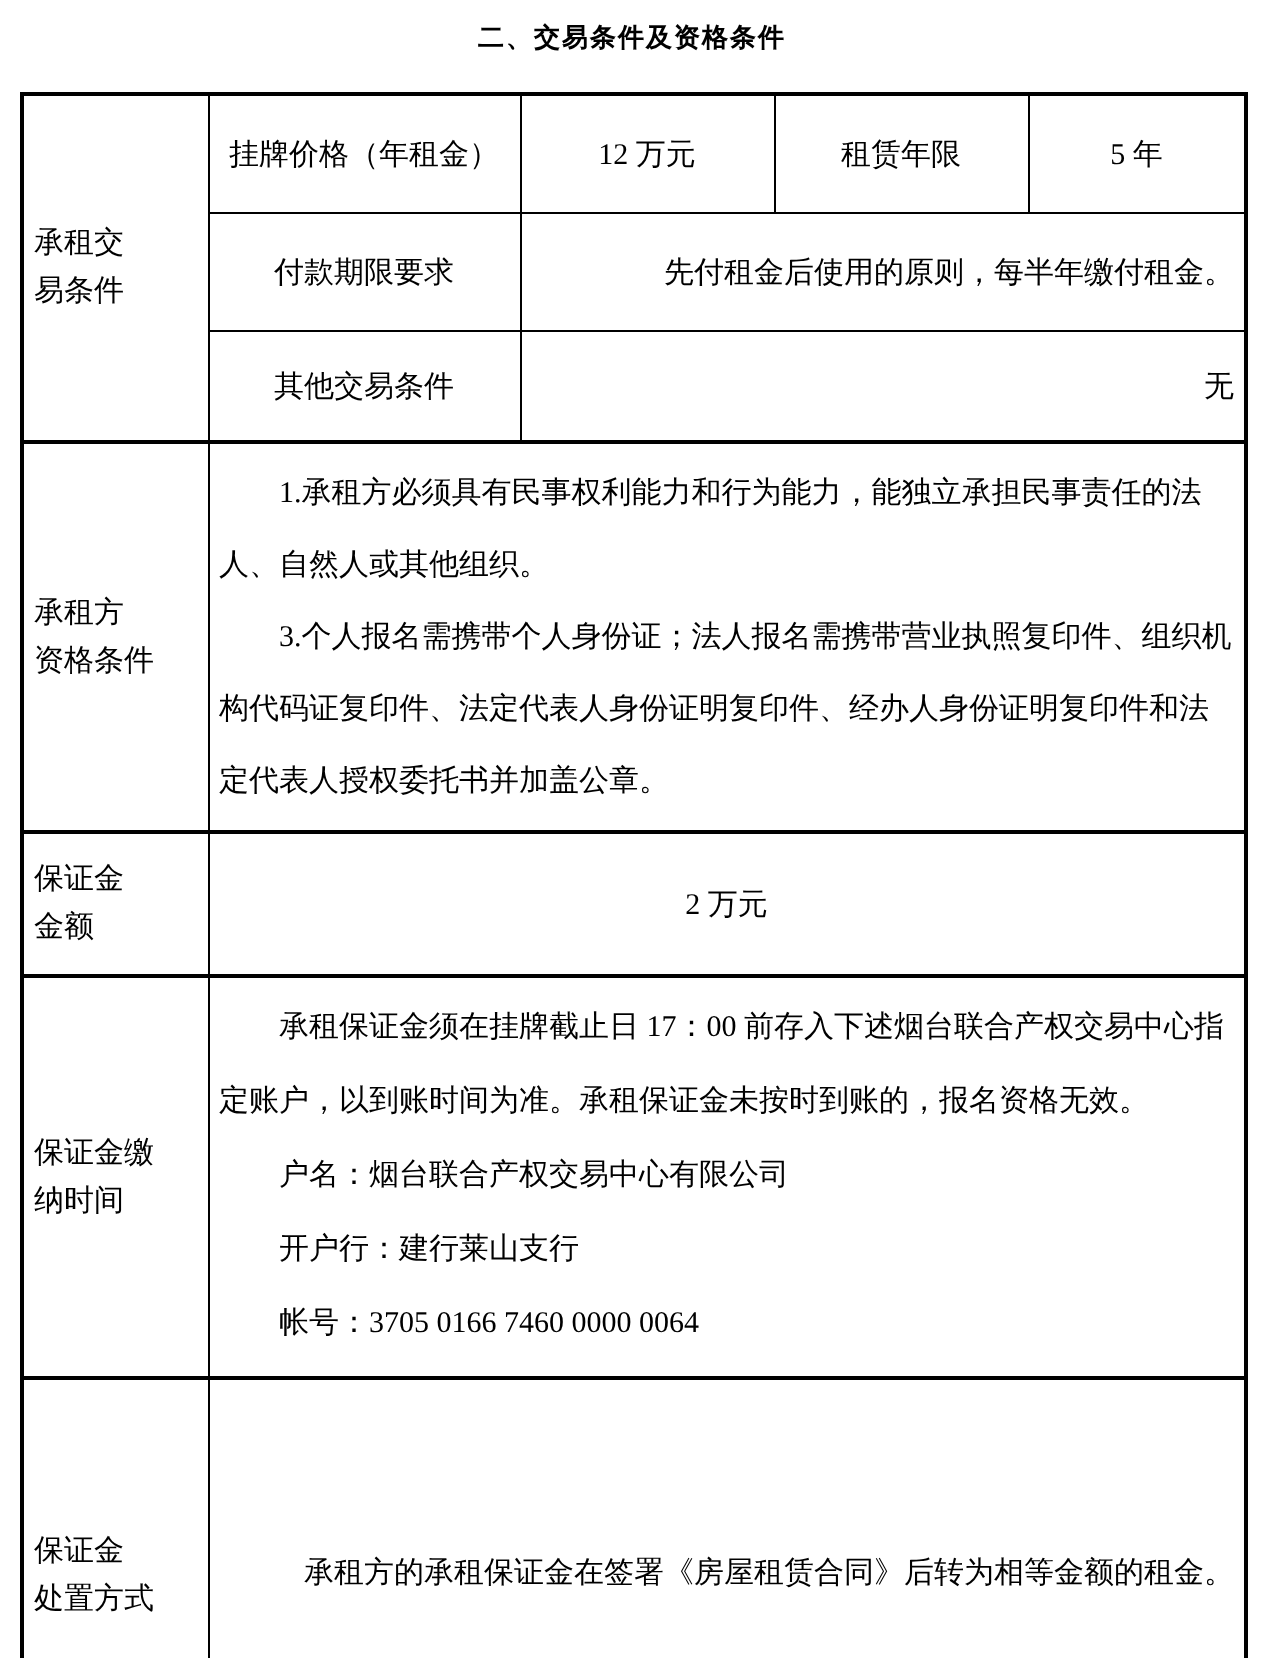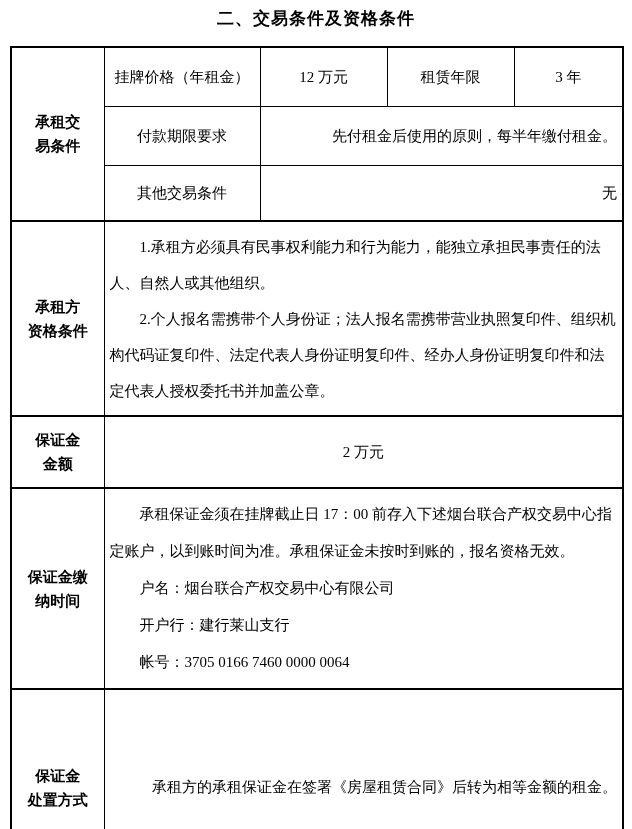--- a/index.html
+++ b/index.html
@@ -11,43 +11,43 @@
     width: 632px;
     height: 829px;
     font-family: "Liberation Serif", serif;
     color: #000000;
     overflow: hidden;
   }
   .doc-title {
     margin: 0;
     padding-top: 8px;
     text-align: center;
-    font-size: 17px;
+    font-size: 13px;
     font-weight: bold;
     letter-spacing: 1px;
     line-height: 22px;
   }
   table.conditions {
     border-collapse: collapse;
     table-layout: fixed;
     width: 612px;
     margin: 16px 0 0 10px;
     border: 2px solid #000000;
   }
   table.conditions td {
     border: 1px solid #000000;
     font-size: 15px;
     padding: 5px;
     vertical-align: middle;
     word-break: break-all;
   }
   tr.sect td { border-top-width: 2px; }
   td.hdr {
-    font-weight: bold;
-    text-align: center;
+    font-weight: normal;
+    text-align: left;
     white-space: pre-line;
     line-height: 24px;
   }
   td.lbl { text-align: center; }
   td.ctr { text-align: center; }
   td.txt { text-align: right; padding: 0 8px 0 8px; }
   td.body-cell {
     vertical-align: top;
     text-align: left;
     padding: 4px 6px 0 7px;
@@ -73,37 +73,37 @@
     <col style="width:127px">
     <col style="width:109px">
   </colgroup>
   <tbody>
     <tr>
       <td class="hdr" rowspan="3" style="height:140px">承租交
 易条件</td>
       <td class="lbl" style="height:48px">挂牌价格（年租金）</td>
       <td class="ctr">12 万元</td>
       <td class="lbl">租赁年限</td>
-      <td class="ctr">3 年</td>
+      <td class="ctr">5 年</td>
     </tr>
     <tr>
       <td class="lbl" style="height:48px">付款期限要求</td>
       <td class="txt" colspan="3">先付租金后使用的原则，每半年缴付租金。</td>
     </tr>
     <tr>
       <td class="lbl" style="height:44px">其他交易条件</td>
       <td class="txt" colspan="3">无</td>
     </tr>
 
     <tr class="sect">
       <td class="hdr" style="height:183px">承租方
 资格条件</td>
       <td class="body-cell" colspan="4">
         <p class="para36">1.承租方必须具有民事权利能力和行为能力，能独立承担民事责任的法人、自然人或其他组织。</p>
-        <p class="para36">2.个人报名需携带个人身份证；法人报名需携带营业执照复印件、组织机构代码证复印件、法定代表人身份证明复印件、经办人身份证明复印件和法定代表人授权委托书并加盖公章。</p>
+        <p class="para36">3.个人报名需携带个人身份证；法人报名需携带营业执照复印件、组织机构代码证复印件、法定代表人身份证明复印件、经办人身份证明复印件和法定代表人授权委托书并加盖公章。</p>
       </td>
     </tr>
 
     <tr class="sect">
       <td class="hdr" style="height:60px">保证金
 金额</td>
       <td class="ctr" colspan="4">2 万元</td>
     </tr>
 
     <tr class="sect">

